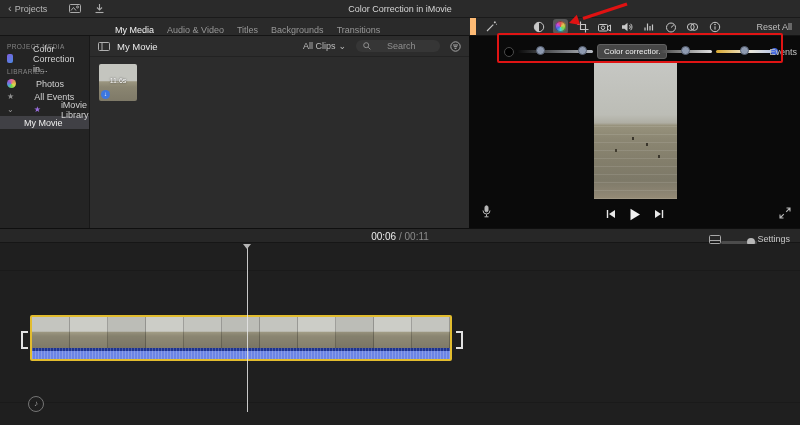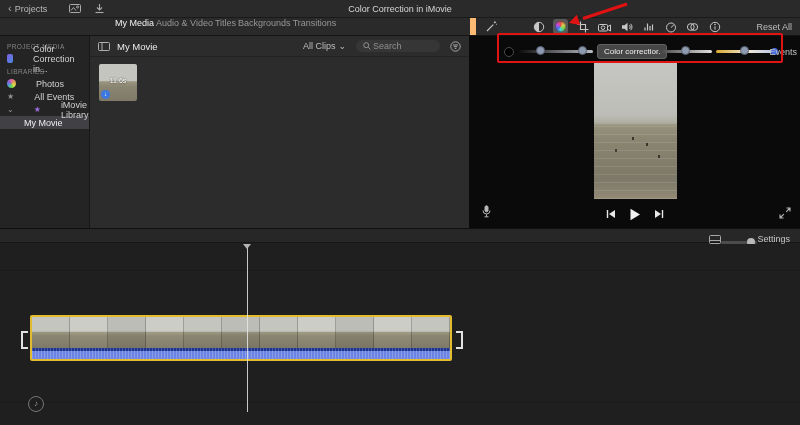--- a/index.html
+++ b/index.html
@@ -12,21 +12,21 @@
   .titlebar{position:absolute;left:0;top:0;width:800px;height:17px;background:#2a2a2a;
             border-bottom:1px solid #1a1a1a;display:flex;align-items:center;}
   .back-btn{display:flex;align-items:center;gap:3px;margin-left:8px;color:#b9b9b9;cursor:default;}
   .back-chev{font-size:11px;line-height:9px;color:#a8a8a8;}
   .tb-icons{display:flex;align-items:center;gap:13px;margin-left:22px;}
   .tb-title{position:absolute;left:0;right:0;text-align:center;color:#d6d6d6;font-size:9px;}
 
   
   .row2{position:absolute;left:0;top:18px;width:800px;height:17px;display:flex;background:#2a2a2a;
         border-bottom:1px solid #141414;}
-  .tabs{width:470px;display:flex;align-items:flex-start;gap:2px;padding-left:115px;box-sizing:border-box;}
+  .tabs{width:470px;display:flex;align-items:flex-end;gap:13px;padding-left:115px;box-sizing:border-box;}
   .tab{color:#979797;}
   .tab.active{color:#f2f2f2;}
   .inspector-bar{width:330px;display:flex;align-items:center;box-sizing:border-box;
                  padding:0 8px;border-left:6px solid #fdba74;}
   .ins-icon{width:15px;height:15px;display:flex;align-items:center;justify-content:center;border-radius:3px;}
   .ins-icon.selected{background:#585858;}
   .ins-group{display:flex;align-items:center;gap:7px;margin-left:32px;}
   .reset-all{margin-left:auto;color:#bdbdbd;}
   .cwheel{width:11px;height:11px;border-radius:50%;
           background:conic-gradient(#e05050,#e0c84f,#79d84e,#4ecfd8,#4e6ae0,#c84ee0,#e05050);
@@ -46,21 +46,21 @@
   .sb-chev{color:#9a9a9a;font-size:8px;width:7px;}
 
   
   .media-panel{width:380px;background:#2c2c2c;position:relative;box-sizing:border-box;
                border-right:1px solid #0a0a0a;}
   .mp-header{height:20px;display:flex;align-items:center;gap:7px;padding:0 8px;
              border-bottom:1px solid #222;}
   .mp-title{color:#eaeaea;font-size:9.5px;}
   .mp-right{margin-left:auto;display:flex;align-items:center;gap:10px;}
   .all-clips{display:flex;align-items:flex-start;gap:3px;color:#bdbdbd;}
-  .searchbox{display:flex;align-items:center;gap:2px;background:#363636;border-radius:7px;
+  .searchbox{display:flex;align-items:center;gap:16px;background:#363636;border-radius:7px;
              padding:1px 7px;color:#8f8f8f;min-width:70px;}
   .thumb{position:absolute;left:9px;top:28px;width:38px;height:37px;border-radius:2px;overflow:hidden;
          background:linear-gradient(180deg,#c4c5bf 0 45%,#9b9680 48%,#8a8571 62%,#7f7a68 100%);}
   .thumb .dur{position:absolute;left:0;right:0;top:13px;text-align:center;color:#fff;font-size:7px;
               text-shadow:0 0 2px rgba(0,0,0,.8);}
   .thumb .badge{position:absolute;left:2px;bottom:2px;width:9px;height:9px;border-radius:50%;
                 background:#3d77e0;color:#fff;font-size:6px;line-height:9px;text-align:center;}
 
   
   .preview-panel{width:330px;background:#0a0a0a;position:relative;}
@@ -372,20 +372,23 @@
             <path d="M7.5 1 H11 V4.5 M11 1 L7.2 4.8"></path>
                 <path d="M4.5 11 H1 V7.5 M1 11 L4.8 7.2"></path>
           </g>
             </svg>
         </span>
       </div>
     </div>
   </div>
 
   <div class="tl-header">
+    <div class="tl-time">
+      <span class="cur">00:06</span><span> / </span><span>00:11</span>
+    </div>
     <div class="tl-right">
       <span>
         <svg width="12" height="9" viewBox="0 0 12 9">
             <g stroke="#a8a8a8" fill="none" stroke-width="1">
           <rect x="0.5" y="0.5" width="11" height="8" rx="1"></rect>
               <line x1="0.5" y1="5.5" x2="11.5" y2="5.5"></line>
         </g>
           </svg>
       </span>
       <span class="zoom-track">

